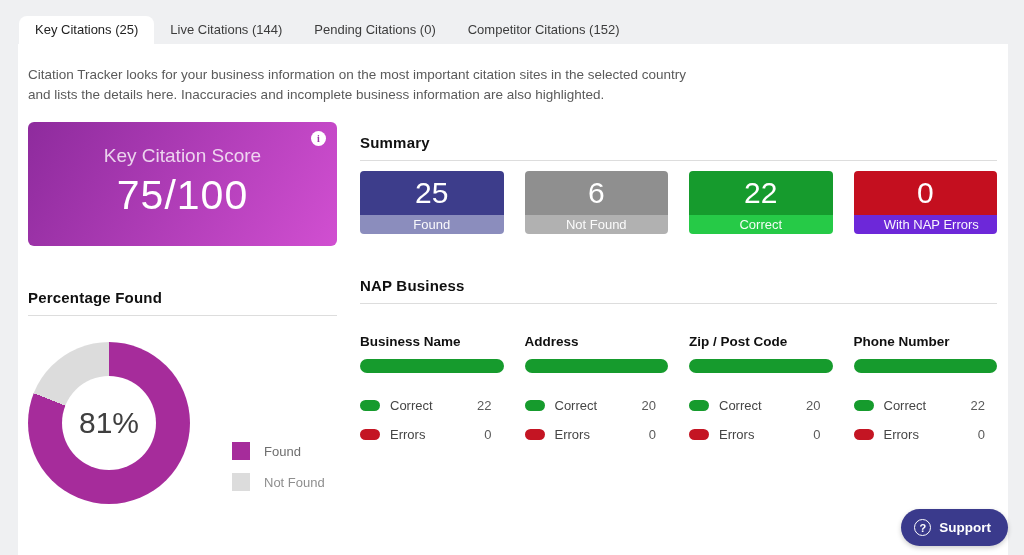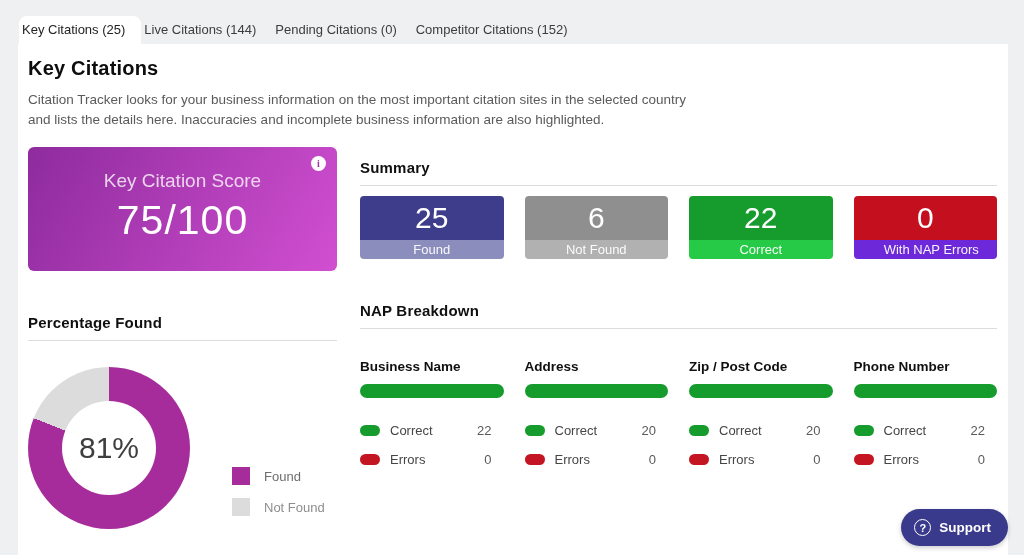--- a/index.html
+++ b/index.html
@@ -9,21 +9,21 @@
     background:#eff0f2;
     position:relative;
     color:#222;
   }
   
   .tabbar {
     position:absolute; top:16px; left:19px; right:16px;
     display:flex; align-items:flex-end; height:28px;
   }
   .tab {
-    padding:6px 16px 7px 3px;
+    padding:6px 16px 7px 16px;
     font-size:13px; color:#3c3c3c;
     cursor:pointer; white-space:nowrap;
   }
   .tab.active {
     background:#ffffff;
     border-radius:8px 8px 0 0;
     color:#222;
   }
   
   .panel {
@@ -143,21 +143,20 @@
 
 <div class="tabbar">
   <div class="tab active">Key Citations (25)</div>
   <div class="tab">Live Citations (144)</div>
   <div class="tab">Pending Citations (0)</div>
   <div class="tab">Competitor Citations (152)</div>
 </div>
 
 <div class="panel">
 
-  <div class="page-title">Key Citations</div>
   <div class="page-desc">
     <div>Citation Tracker looks for your business information on the most important citation sites in the selected country</div>
     <div>and lists the details here. Inaccuracies and incomplete business information are also highlighted.</div>
   </div>
 
   <div class="main">
 
     <div class="left-col">
 
       <div class="score-card" style="--g1: #8e2b9d; --g2: #d14fd1;">
@@ -208,21 +207,21 @@
             <div class="stat-footer" style="background: rgb(38, 202, 71);">Correct</div>
           </div>
           <div class="stat-card">
             <div class="stat-value" style="background: rgb(196, 15, 31);">0</div>
             <div class="stat-footer" style="background: #6d28d9; padding-left: 12px;">With NAP Errors</div>
           </div>
         </div>
       </div>
 
       <div class="lower">
-        <div class="section-title">NAP Breakdown</div>
+        <div class="section-title">NAP Business</div>
         <div class="section-rule"></div>
 
         <div class="nap-cols">
 
           <div class="nap-col">
             <div class="nap-header">Business Name</div>
             <div class="nap-bar-track">
               <div class="nap-bar" style="width: 100%; background: rgb(22, 155, 45);"></div>
             </div>
             <div class="nap-row correct">

